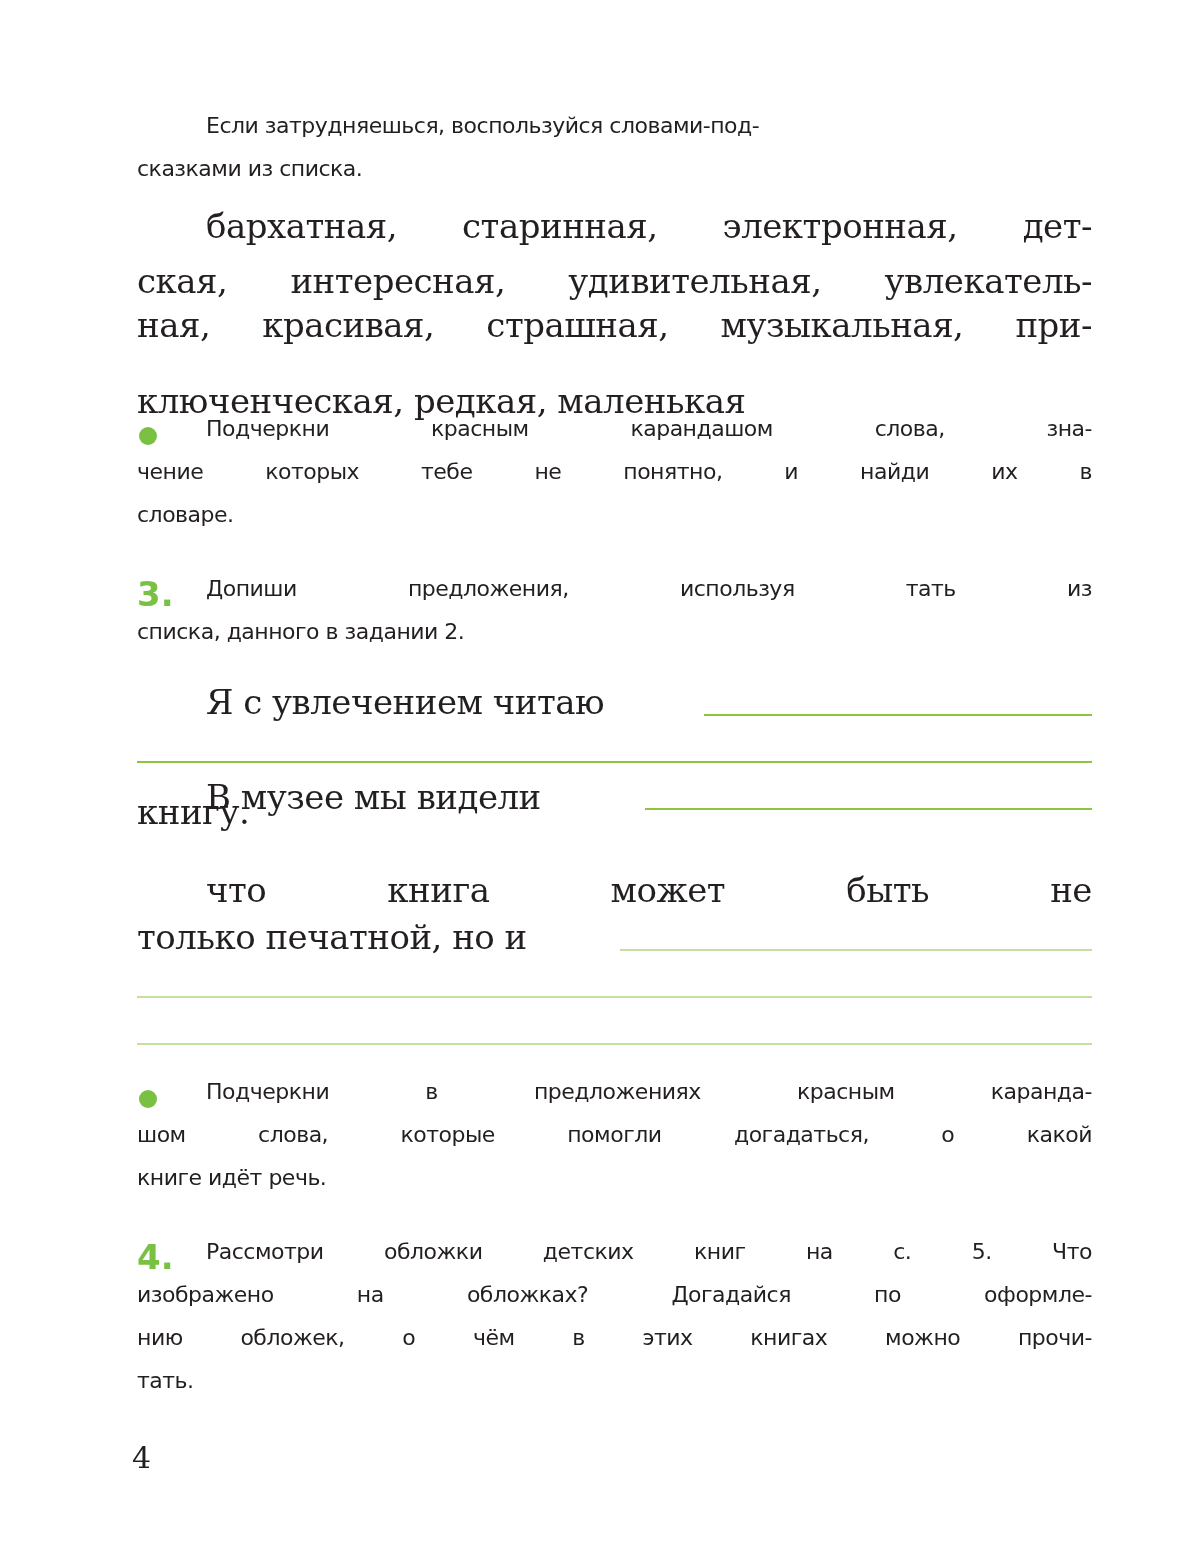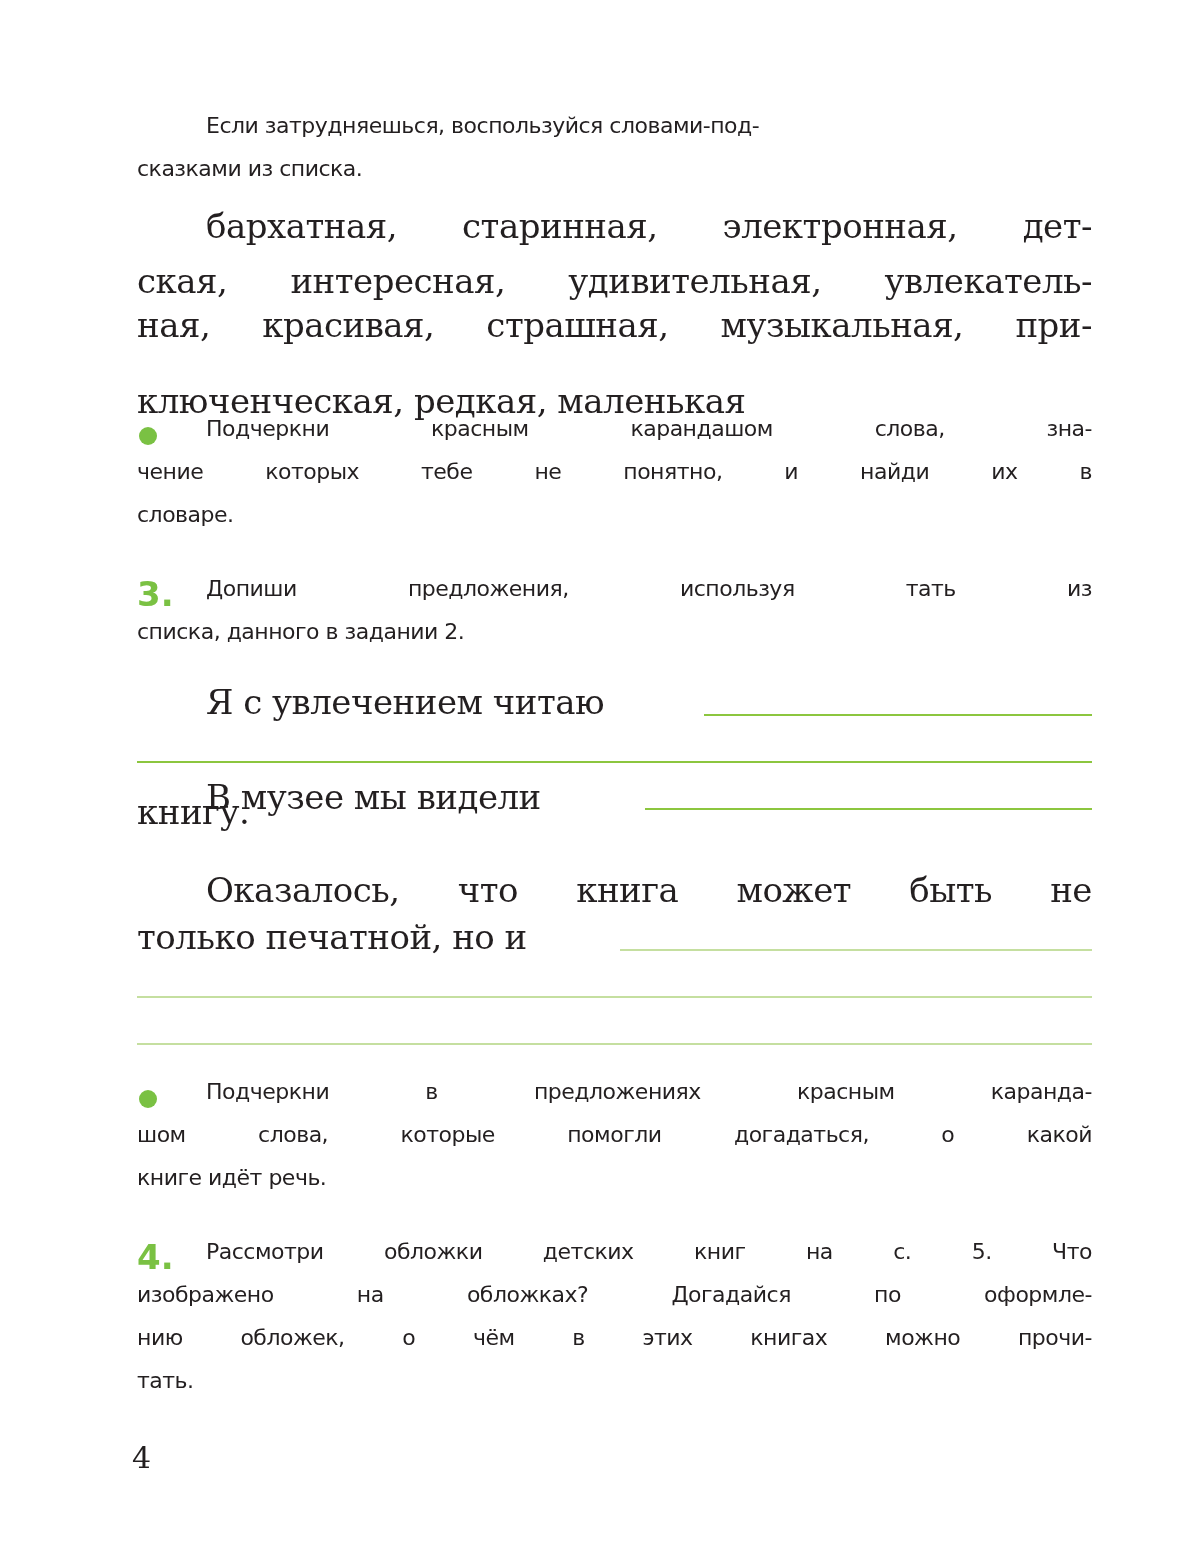--- a/index.html
+++ b/index.html
@@ -91,21 +91,20 @@
 
 <div class="line indent serif last" style="top:777px;">
     <span>В музее мы видели</span>
   </div>
 <div class="rule" style="left:645px; width:447px; top:808px;"></div>
 <div class="line serif last" style="top:792px;text-align:center;">
     <span>книгу.</span>
   </div>
 
 <div class="line indent serif" style="top:870px;">
-    <span>Оказалось,</span>
     <span>что</span>
     <span>книга</span>
     <span>может</span>
     <span>быть</span>
     <span>не</span>
   </div>
 <div class="line serif last" style="top:917px;">
     <span>только печатной, но и</span>
   </div>
 <div class="rule light" style="left:620px; width:472px; top:949px;"></div>

